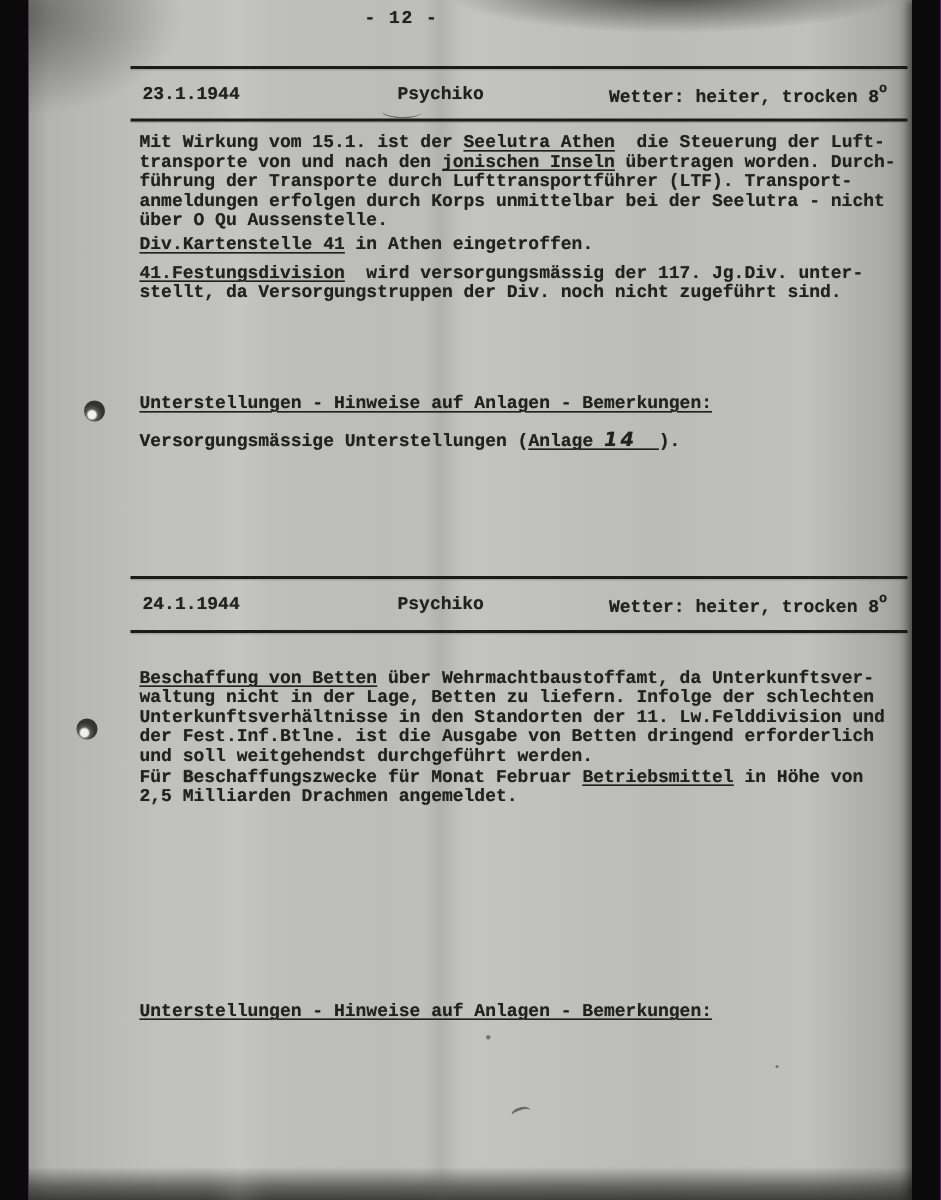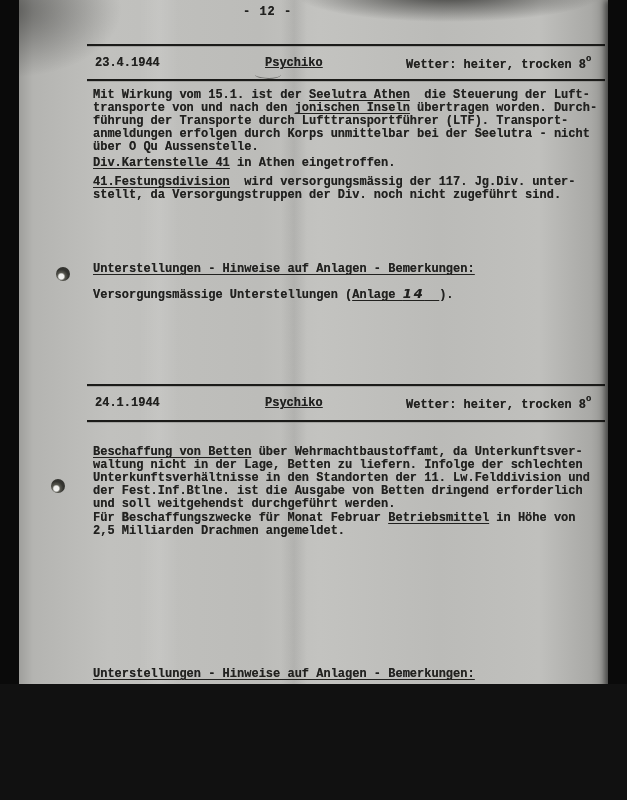--- a/index.html
+++ b/index.html
@@ -1,16 +1,16 @@
 <!DOCTYPE html>
 <html><head>
 <meta charset="utf-8">
 <style>
   html,body{margin:0;padding:0;background:#111;}
-  .stage{position:relative;width:627px;height:684px;overflow:hidden;
+  .stage{position:relative;width:627px;height:800px;overflow:hidden;
          font-family:"Liberation Mono","DejaVu Sans Mono",monospace;
          background:#d946ef;}
   .paper{position:absolute;left:19px;top:0;width:590px;height:800px;
          background:
            radial-gradient(ellipse 220px 40px at 430px -6px, rgba(20,20,18,.75), rgba(20,20,18,0) 70%),
            radial-gradient(ellipse 150px 90px at -10px 10px, rgba(40,40,38,.55), rgba(40,40,38,0) 75%),
            linear-gradient(to top, rgba(30,30,28,.8) 0px, rgba(30,30,28,.55) 9px, rgba(30,30,28,0) 22px),
            linear-gradient(90deg, #9f9f9c 0px, #b4b4b1 14px, #c1c1be 90px, #bcbcb9 240px,
                            #c3c3c0 300px, #bbbbb8 420px, #c0c0bd 520px, #a9a9a6 572px, #8f8f8c 590px);
          color:#21211f;}
@@ -22,21 +22,21 @@
   .edge.right{right:0;width:19px;box-shadow:-3px 0 6px rgba(10,10,10,.6);}
   .pagenum{position:absolute;left:224px;top:5px;font-size:12px;font-weight:700;
            letter-spacing:1px;text-shadow:0 0 .5px rgba(0,0,0,.6);}
   .rule{position:absolute;left:68px;width:518px;height:2px;background:#1b1b19;
         box-shadow:0 1px 0 rgba(120,120,118,.4);}
   .r1{top:44px;} .r2{top:79px;} .r3{top:384px;} .r4{top:420px;}
   .hdr{position:absolute;left:74px;width:512px;height:16px;font-size:12px;font-weight:700;
        text-shadow:0 0 .5px rgba(0,0,0,.55);}
   .h1{top:56px;} .h2{top:396px;}
   .hdr .date{position:absolute;left:2px;}
-  .hdr .place{position:absolute;left:172px;text-decoration:underline;}
+  .hdr .place{position:absolute;left:172px;}
   .hdr .weather{position:absolute;left:313px;white-space:nowrap;}
   .hdr sup{font-size:9px;position:relative;top:-2px;}
   .body{position:absolute;left:74px;width:516px;font-size:12px;line-height:13px;
         font-weight:700;white-space:pre;text-shadow:0 0 .5px rgba(0,0,0,.5);}
   .b1{top:89px;} .b2{top:430px;margin-top:16px;}
   .u{text-decoration:underline;text-underline-offset:2px;text-decoration-thickness:1px;text-align:center;}
   .b{font-weight:900;text-shadow:0 0 1px rgba(0,0,0,.8);}
   .hw{font-family:"DejaVu Sans",sans-serif;font-style:italic;font-size:13px;letter-spacing:2px;}
   .hole{position:absolute;width:14px;height:14px;border-radius:50%;
         background:radial-gradient(circle at 38% 68%, #f0f0ee 0 2.5px, #57574f 4px, #33332f 7px);}
@@ -53,21 +53,21 @@
 
 <div class="stage">
   <div class="paper">
     <div class="streak s1"></div>
     <div class="streak s2"></div>
 
     <div class="pagenum">- 12 -</div>
 
     <div class="rule r1"></div>
     <div class="hdr h1">
-      <span class="date">23.4.1944</span>
+      <span class="date">23.1.1944</span>
       <span class="place">Psychiko</span>
       <span class="weather"><span>Wetter: heiter, trocken 8</span><sup>o</sup></span>
     </div>
     <div class="rule r2"></div>
     <div class="mark pencil"></div>
 
     <div class="body b1"><div style="margin-top: 0px;"><div><span>Mit Wirkung vom 15.1. ist der </span><span class="u">Seelutra Athen</span><span>  die Steuerung der Luft-</span></div><div><span>transporte von und nach den </span><span class="u">jonischen Inseln</span><span> übertragen worden. Durch-</span></div><div><span>führung der Transporte durch Lufttransportführer (LTF). Transport-</span></div><div><span>anmeldungen erfolgen durch Korps unmittelbar bei der Seelutra - nicht</span></div><div><span>über O Qu Aussenstelle.</span></div></div><div style="margin-top: 3px;"><div><span class="u">Div.Kartenstelle 41</span><span> in Athen eingetroffen.</span></div></div><div style="margin-top: 6px;"><div><span class="u">41.Festungsdivision</span><span>  wird versorgungsmässig der 117. Jg.Div. unter-</span></div><div><span>stellt, da Versorgungstruppen der Div. noch nicht zugeführt sind.</span></div></div><div style="margin-top: 61px;"><div><span class="u">Unterstellungen - Hinweise auf Anlagen - Bemerkungen:</span></div></div><div style="margin-top: 11px;"><div><span>Versorgungsmässige Unterstellungen (</span><span class="u">Anlage </span><span class="u hw">14</span><span class="u">  </span><span>).</span></div></div></div>
 
     <div class="rule r3"></div>
     <div class="hdr h2">

